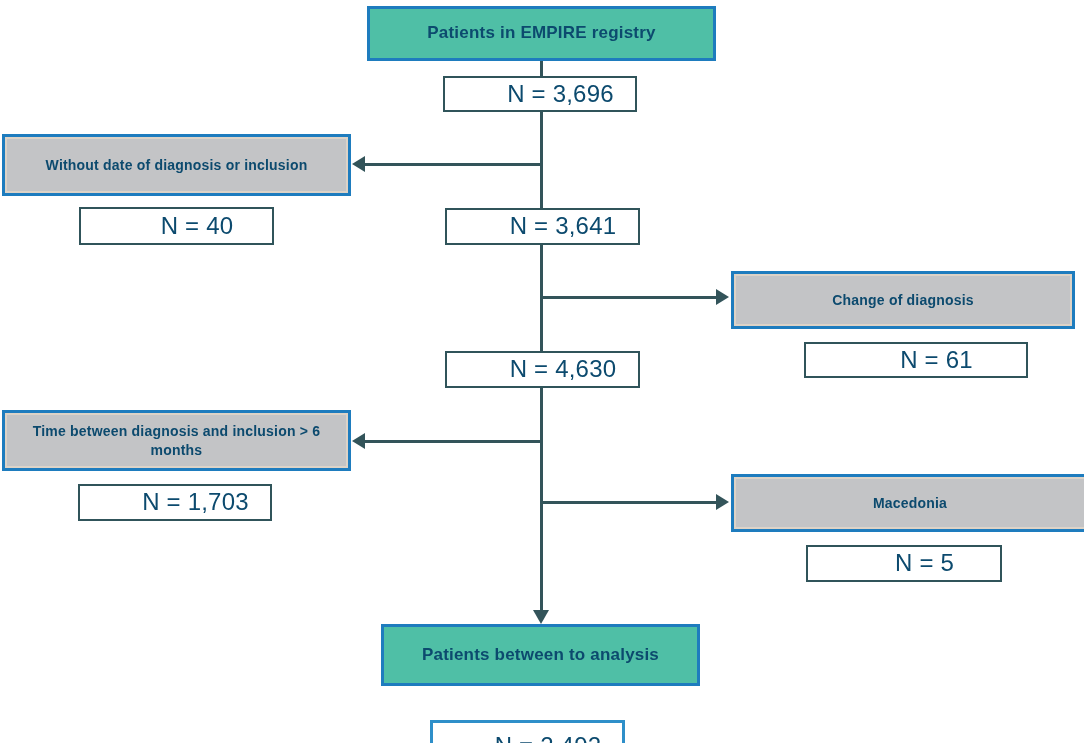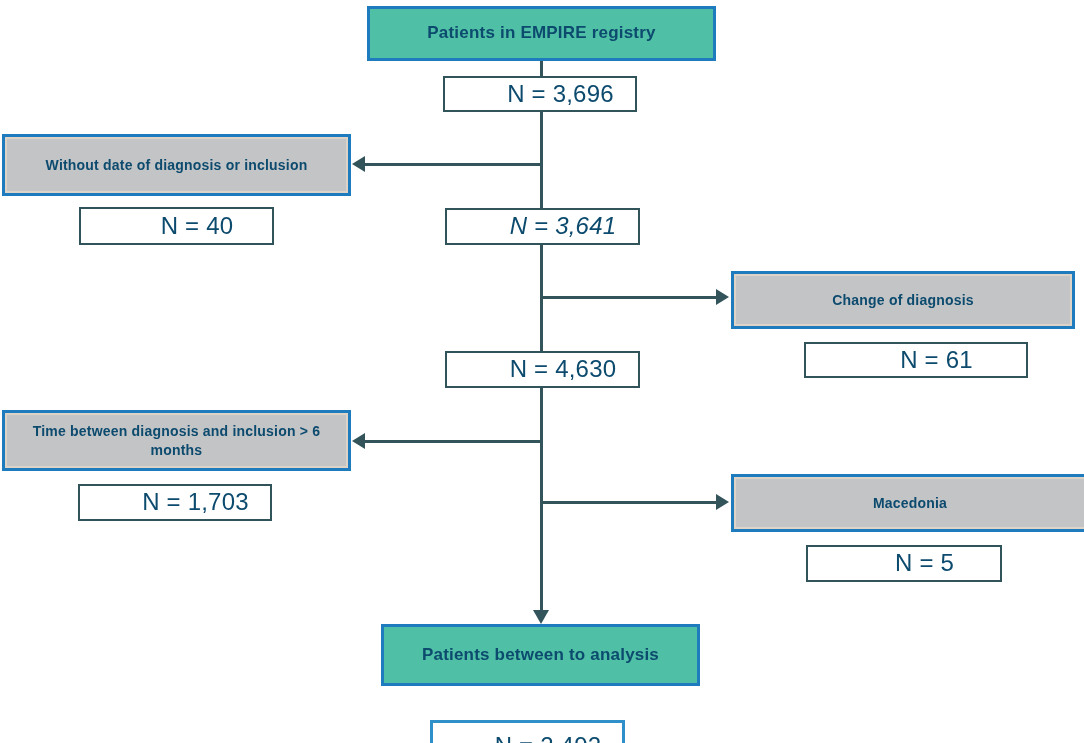--- a/index.html
+++ b/index.html
@@ -76,21 +76,21 @@
     border-top: 14px solid #33545A;
   }
 
   
   #start-box   { left: 367px; top: 6px;   width: 349px; height: 55px; }
   #start-n     { left: 443px; top: 76px;  width: 194px; height: 36px; }
 
   #excl1-box   { left: 2px;   top: 134px; width: 349px; height: 62px; }
   #excl1-n     { left: 79px;  top: 207px; width: 195px; height: 38px; }
 
-  #mid1-n      { left: 445px; top: 208px; width: 195px; height: 37px; font-style: italic; }
+  #mid1-n      { left: 445px; top: 208px; width: 195px; height: 37px; }
 
   #excl2-box   { left: 731px; top: 271px; width: 344px; height: 58px; }
   #excl2-n     { left: 804px; top: 342px; width: 224px; height: 36px; }
 
   #mid2-n      { left: 445px; top: 351px; width: 195px; height: 37px; }
 
   #excl3-box   { left: 2px;   top: 410px; width: 349px; height: 61px; }
   #excl3-n     { left: 78px;  top: 484px; width: 194px; height: 37px; }
 
   #excl4-box   { left: 731px; top: 474px; width: 358px; height: 58px; }

